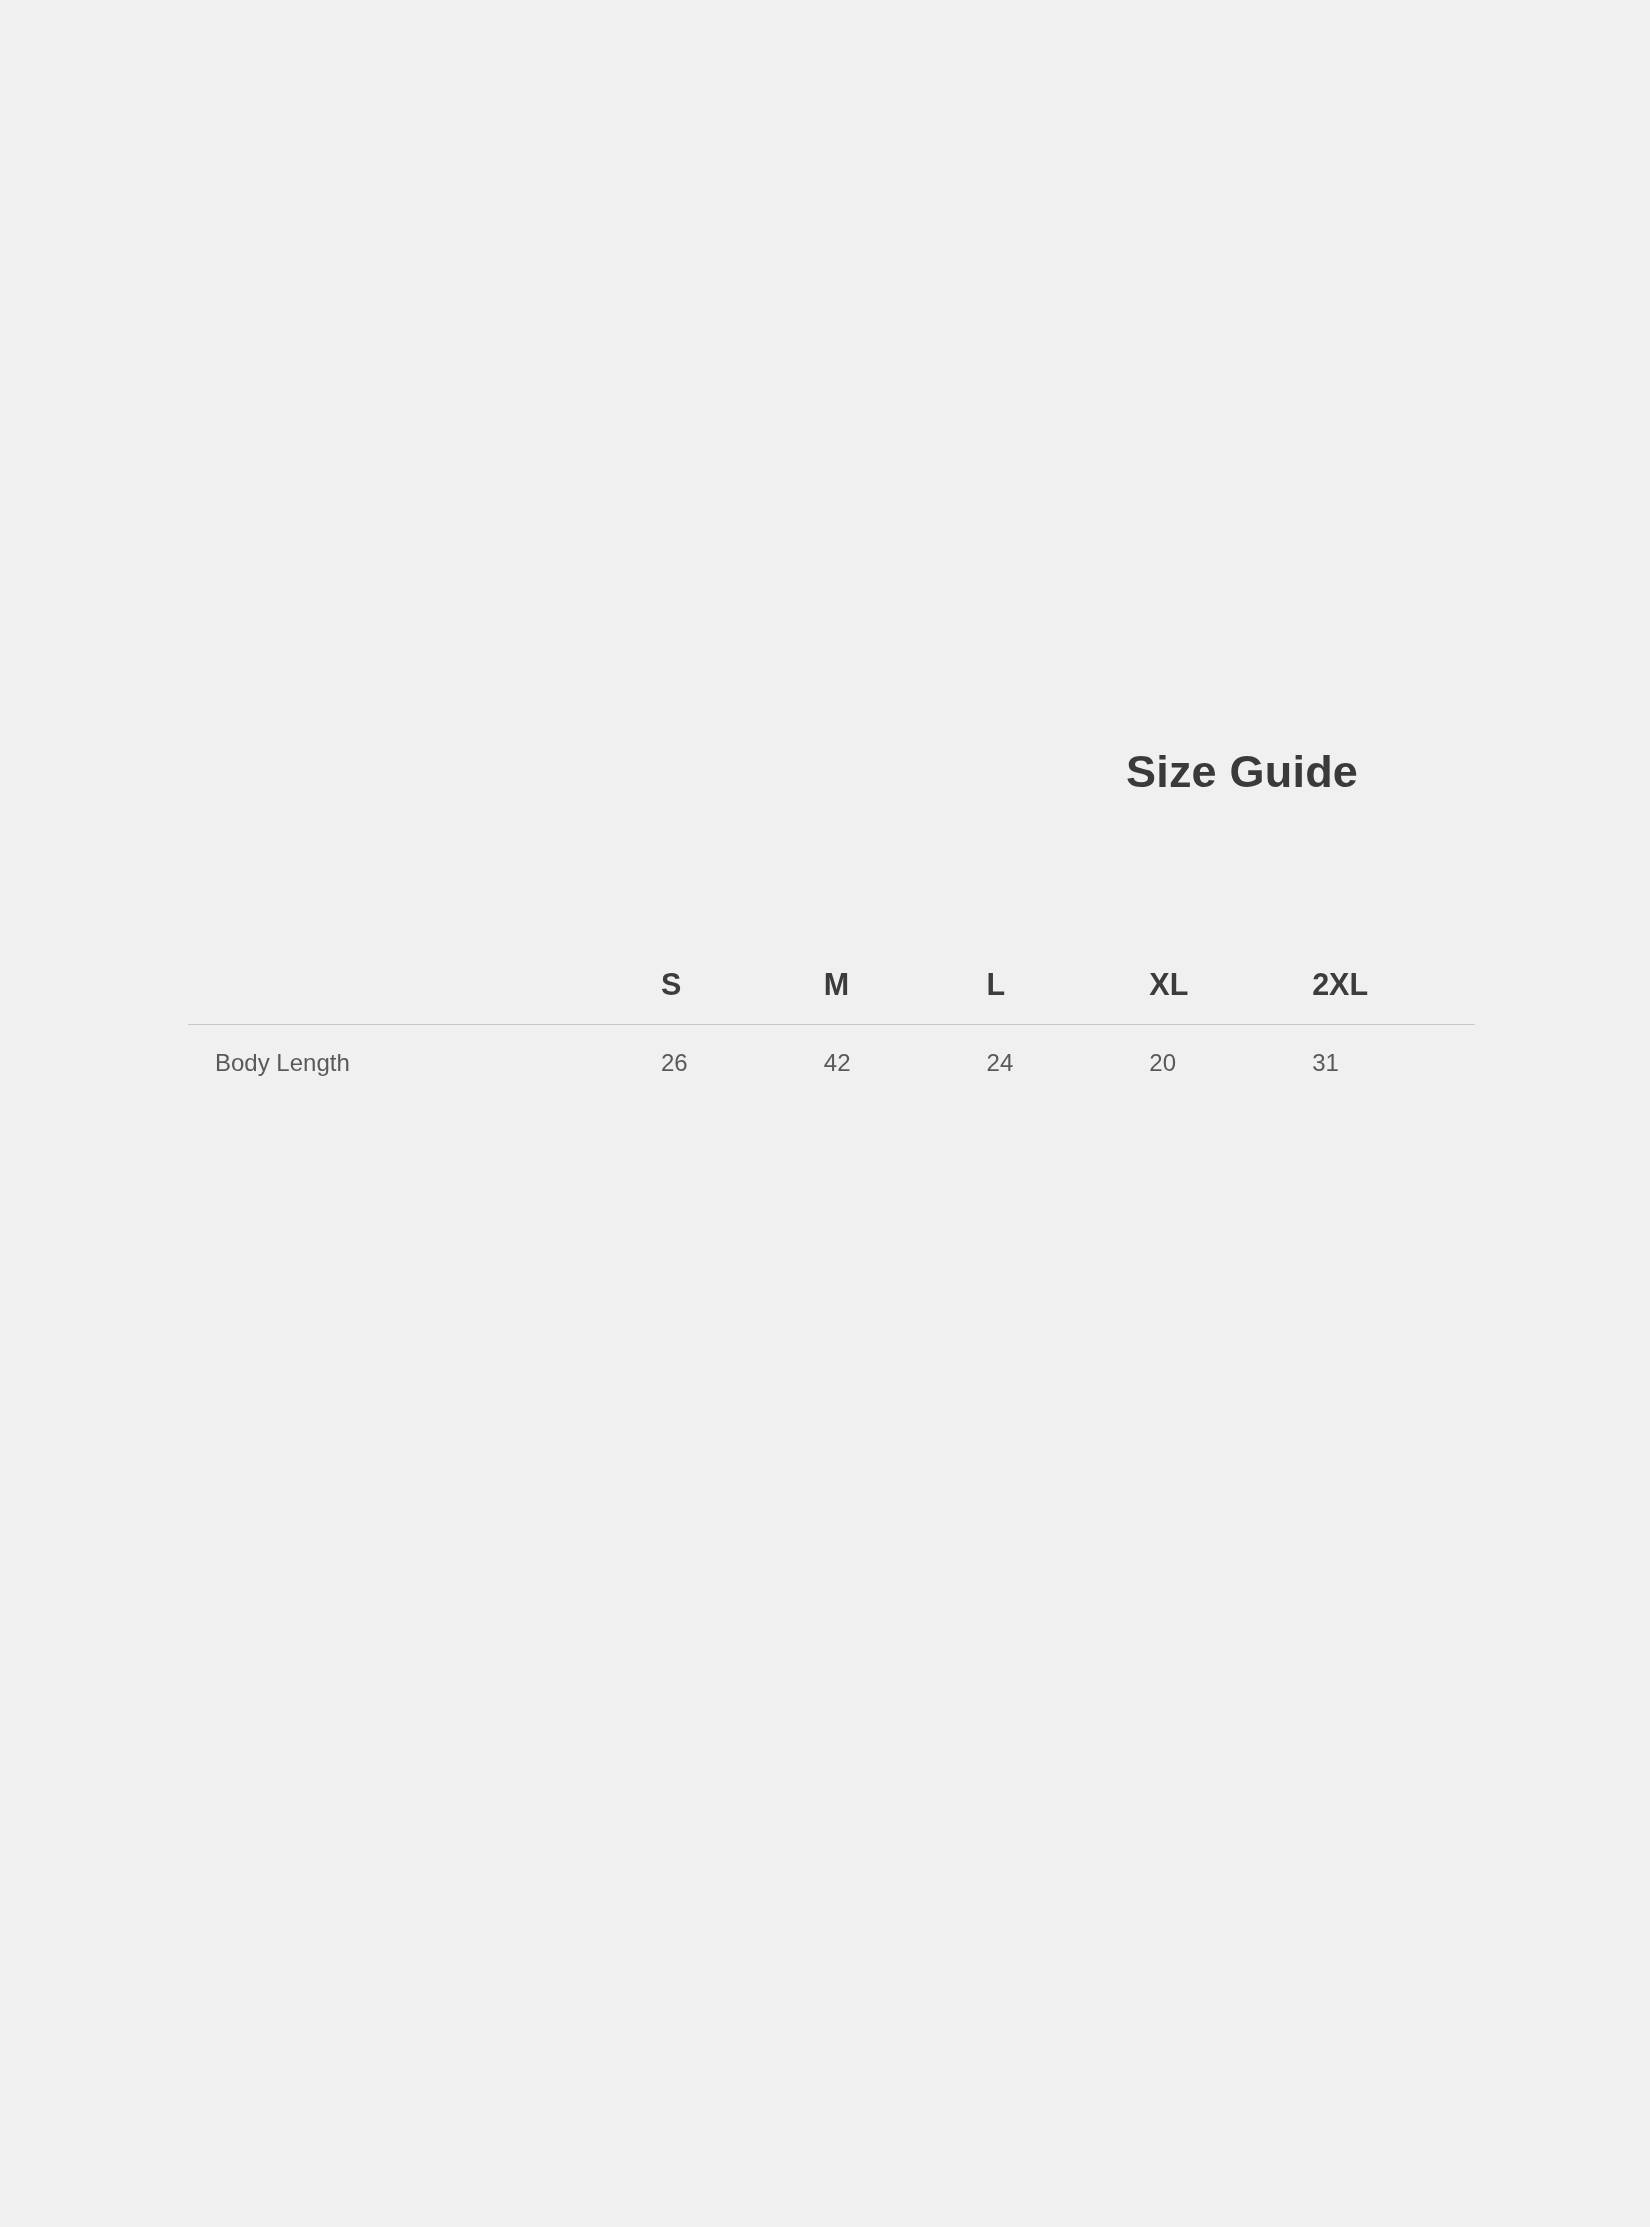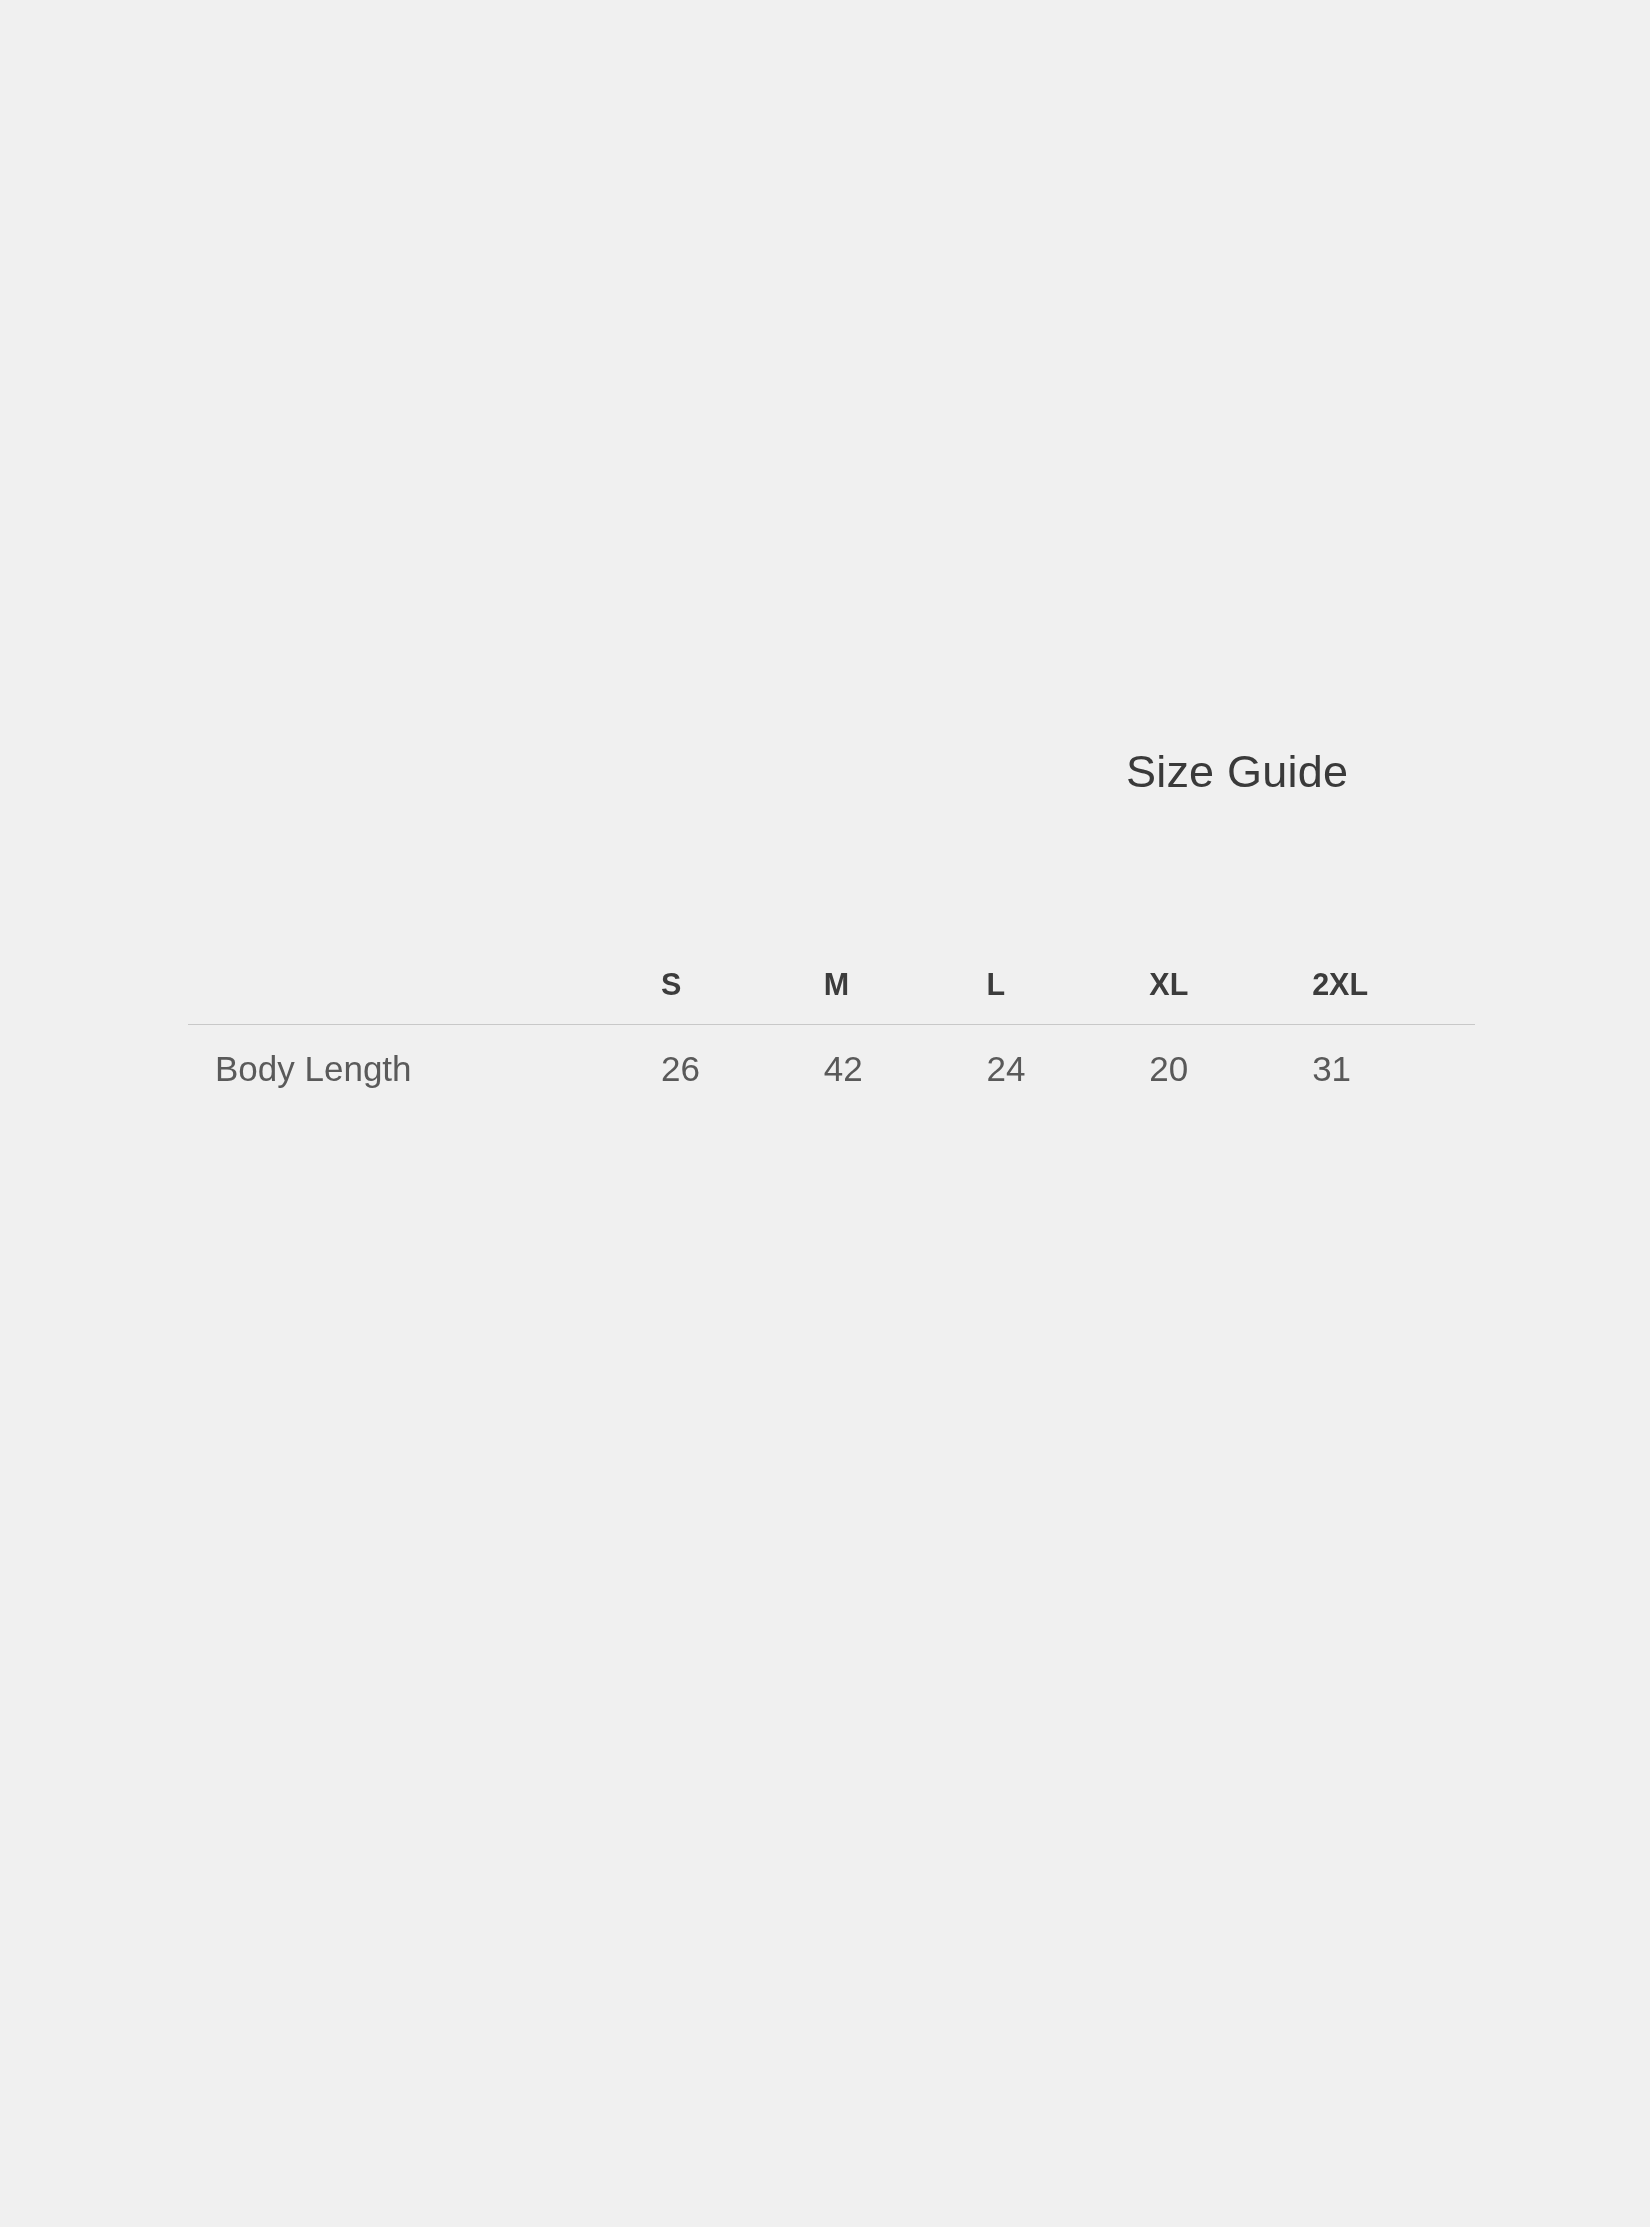--- a/index.html
+++ b/index.html
@@ -18,21 +18,21 @@
   .page {
     position: absolute;
     inset: 0;
   }
 
   .size-guide-title {
     position: absolute;
     left: 1126px;
     top: 746px;
     font-size: 45px;
-    font-weight: normal;
+    font-weight: bold;
     color: #3a3a3a;
     letter-spacing: 0.2px;
     white-space: nowrap;
   }
 
   .size-table {
     position: absolute;
     left: 188px;
     top: 967px;
     width: 1287px;
@@ -57,21 +57,21 @@
   }
 
   .size-table tbody tr {
     border-bottom: 0.8px solid #c8c8c8;
   }
   .size-table tbody tr:last-child {
     border-bottom: none;
   }
 
   .size-table tbody td {
-    font-size: 35px;
+    font-size: 24px;
     color: #595959;
     font-weight: normal;
     padding: 24px 0 22px 0;
     vertical-align: middle;
   }
 
   .size-table .row-label {
     padding-left: 27px;
     color: #5a5a5a;
   }

